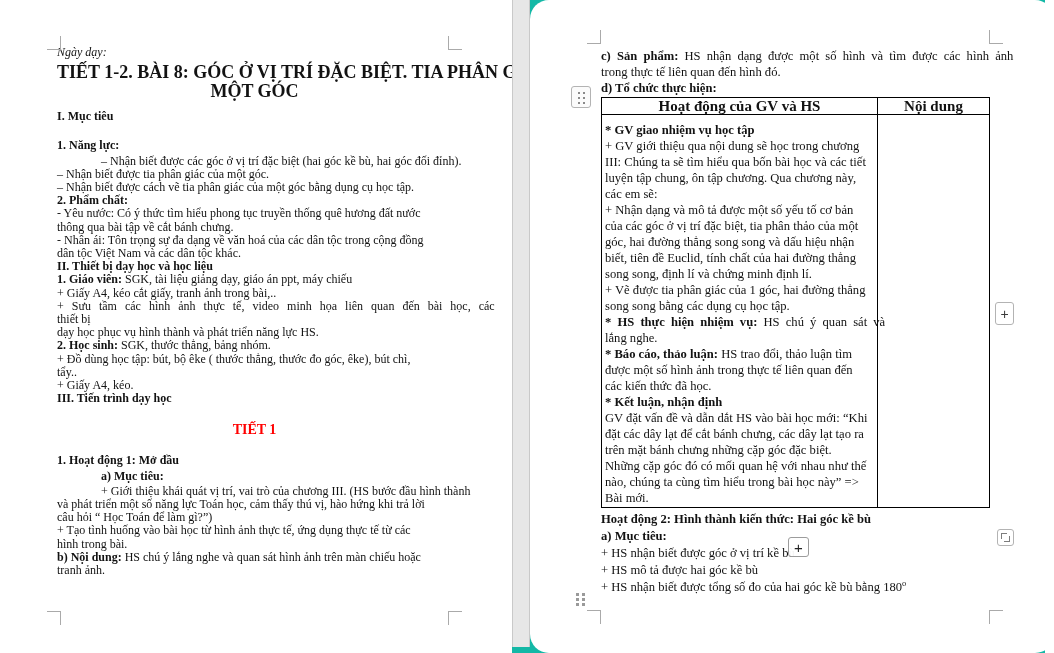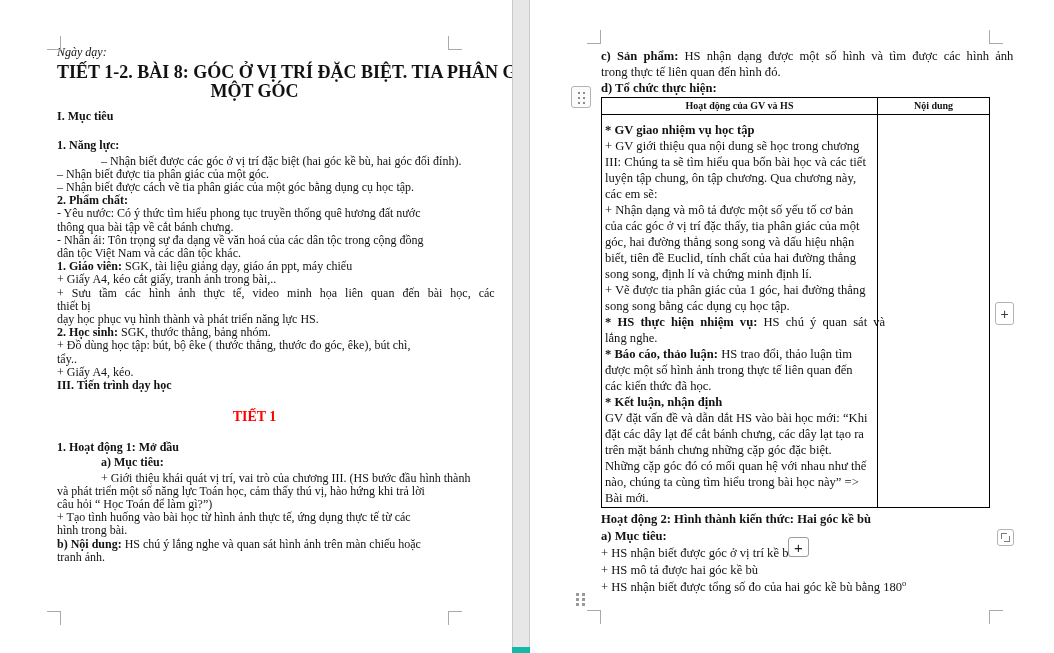--- a/index.html
+++ b/index.html
@@ -1,41 +1,41 @@
 <!DOCTYPE html>
 <html><head>
 <meta charset="utf-8">
 <style>
   html,body{margin:0;padding:0;background:#ffffff;}
   #stage{position:relative;width:1045px;height:653px;background:#14b8a6;overflow:hidden;
          font-family:"Liberation Serif","DejaVu Serif",serif;color:#121212;}
   .page{position:absolute;top:0;bottom:0;background:#ffffff;}
   #page-left{left:0;width:512px;}
-  #page-right{left:530px;width:524px;}
+  #page-right{left:530px;width:524px;border-radius:19px;}
   #divider{position:absolute;left:512px;top:0;width:18px;height:647px;background:#e7e7e7;
            border-left:1px solid #c9c9c9;border-right:1px solid #c9c9c9;box-sizing:border-box;z-index:6;}
   
   .line{white-space:nowrap;line-height:13.2px;font-size:12px;}
   .b{font-weight:bold;}
   .i{font-style:italic;}
   .center{text-align:center;}
   .red{color:#ff0000;}
   .title{font-size:18px;line-height:19px;}
   .tiet{font-size:14px;line-height:17px;}
   .gxs{margin-top:2px;margin-left:44px;} .gsm{margin-top:4px;} .gmd{margin-top:16px;} .glg{margin-top:9px;}
   .ws1{word-spacing:3px;} .ws2{word-spacing:5px;}
   .wide{line-height:21px;}
   sup{font-size:8.5px;line-height:0;vertical-align:super;}
   #left-lines{position:absolute;left:57px;top:46px;width:395px;}
   
   #right-flow{position:absolute;left:71px;top:48px;width:388px;}
   #right-flow .line{line-height:16px;font-size:12.6px;}
   table.gvhs{border-collapse:collapse;width:388px;margin-top:1px;table-layout:fixed;}
   table.gvhs th,table.gvhs td{border:1.4px solid #000;padding:0;vertical-align:top;box-sizing:border-box;}
-  table.gvhs th{height:17px;font-size:10px;font-weight:bold;text-align:center;line-height:16px;}
+  table.gvhs th{height:17px;font-size:15px;font-weight:bold;text-align:center;line-height:16px;}
   .cell-inner{padding:1px 3px 1px 3px;margin-top:6px;}
   .cell-inner .line{line-height:16px;font-size:12.4px;}
   #right-footer .line{line-height:17px;}
   #right-footer{margin-top:3px;}
   
   .mark{position:absolute;width:14px;height:14px;box-sizing:border-box;z-index:2;}
   .mark.tl{border-right:1px solid #aaa;border-bottom:1px solid #aaa;}
   .mark.tr{border-left:1px solid #aaa;border-bottom:1px solid #aaa;}
   .mark.bl{border-right:1px solid #aaa;border-top:1px solid #aaa;}
   .mark.br{border-left:1px solid #aaa;border-top:1px solid #aaa;}
@@ -71,20 +71,21 @@
         <div class="line b glg">I. Mục tiêu</div>
         <div class="line b gmd">1. Năng lực:</div>
         <div class="line gxs">– Nhận biết được các góc ở vị trí đặc biệt (hai góc kề bù, hai góc đối đỉnh).</div>
         <div class="line">– Nhận biết được tia phân giác của một góc.</div>
         <div class="line">– Nhận biết được cách vẽ tia phân giác của một góc bằng dụng cụ học tập.</div>
         <div class="line b">2. Phẩm chất:</div>
         <div class="line">- Yêu nước: Có ý thức tìm hiểu phong tục truyền thống quê hương đất nước</div>
         <div class="line">thông qua bài tập về cắt bánh chưng.</div>
         <div class="line">- Nhân ái: Tôn trọng sự đa dạng về văn hoá của các dân tộc trong cộng đồng</div>
         <div class="line">dân tộc Việt Nam và các dân tộc khác.</div>
+        <div class="line b">II. Thiết bị dạy học và học liệu</div>
         <div class="line"><span class="b">1. Giáo viên:</span> SGK, tài liệu giảng dạy, giáo án ppt, máy chiếu</div>
         <div class="line">+ Giấy A4, kéo cắt giấy, tranh ảnh trong bài,..</div>
         <div class="line ws2">+ Sưu tầm các hình ảnh thực tế, video minh họa liên quan đến bài học, các</div>
         <div class="line">thiết bị</div>
         <div class="line">dạy học phục vụ hình thành và phát triển năng lực HS.</div>
         <div class="line"><span class="b">2. Học sinh:</span> SGK, thước thẳng, bảng nhóm.</div>
         <div class="line">+ Đồ dùng học tập: bút, bộ êke ( thước thẳng, thước đo góc, êke), bút chì,</div>
         <div class="line">tẩy..</div>
         <div class="line">+ Giấy A4, kéo.</div>
         <div class="line b">III. Tiến trình dạy học</div>
@@ -122,21 +123,21 @@
         </tr>
         <tr>
           <td>
                 <div class="cell-inner" id="cell-lines">
                   <div class="line b">* GV giao nhiệm vụ học tập</div>
                   <div class="line">+ GV giới thiệu qua nội dung sẽ học trong chương</div>
                   <div class="line">III: Chúng ta sẽ tìm hiểu qua bốn bài học và các tiết</div>
                   <div class="line">luyện tập chung, ôn tập chương. Qua chương này,</div>
                   <div class="line">các em sẽ:</div>
                   <div class="line">+ Nhận dạng và mô tả được một số yếu tố cơ bản</div>
-                  <div class="line">của các góc ở vị trí đặc thấy, tia phân giác của một</div>
+                  <div class="line">của các góc ở vị trí đặc biệt, tia phân thảo của một</div>
                   <div class="line">góc, hai đường thẳng song song và dấu hiệu nhận</div>
                   <div class="line">biết, tiên đề Euclid, tính chất của hai đường thẳng</div>
                   <div class="line">song song, định lí và chứng minh định lí.</div>
                   <div class="line">+ Vẽ được tia phân giác của 1 góc, hai đường thẳng</div>
                   <div class="line">song song bằng các dụng cụ học tập.</div>
                   <div class="line ws1"><span class="b">* HS thực hiện nhiệm vụ:</span> HS chú ý quan sát và</div>
                   <div class="line">lắng nghe.</div>
                   <div class="line"><span class="b">* Báo cáo, thảo luận:</span> HS trao đổi, thảo luận tìm</div>
                   <div class="line">được một số hình ảnh trong thực tế liên quan đến</div>
                   <div class="line">các kiến thức đã học.</div>

